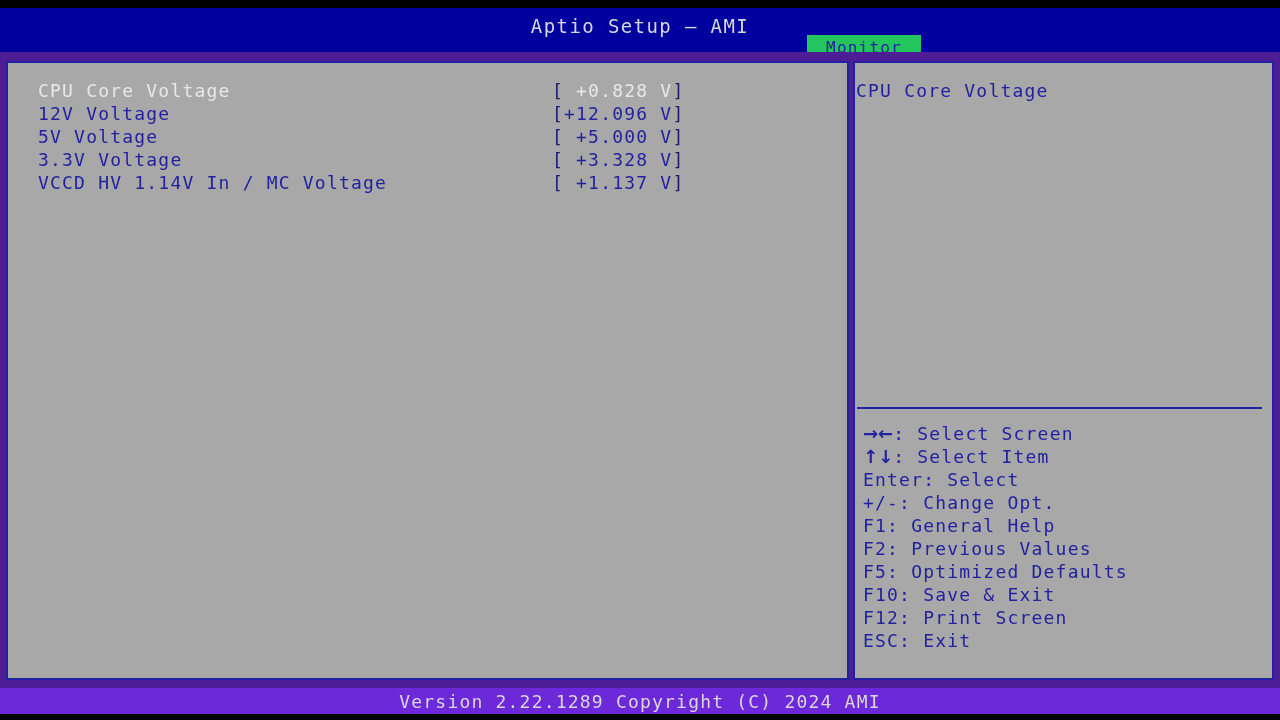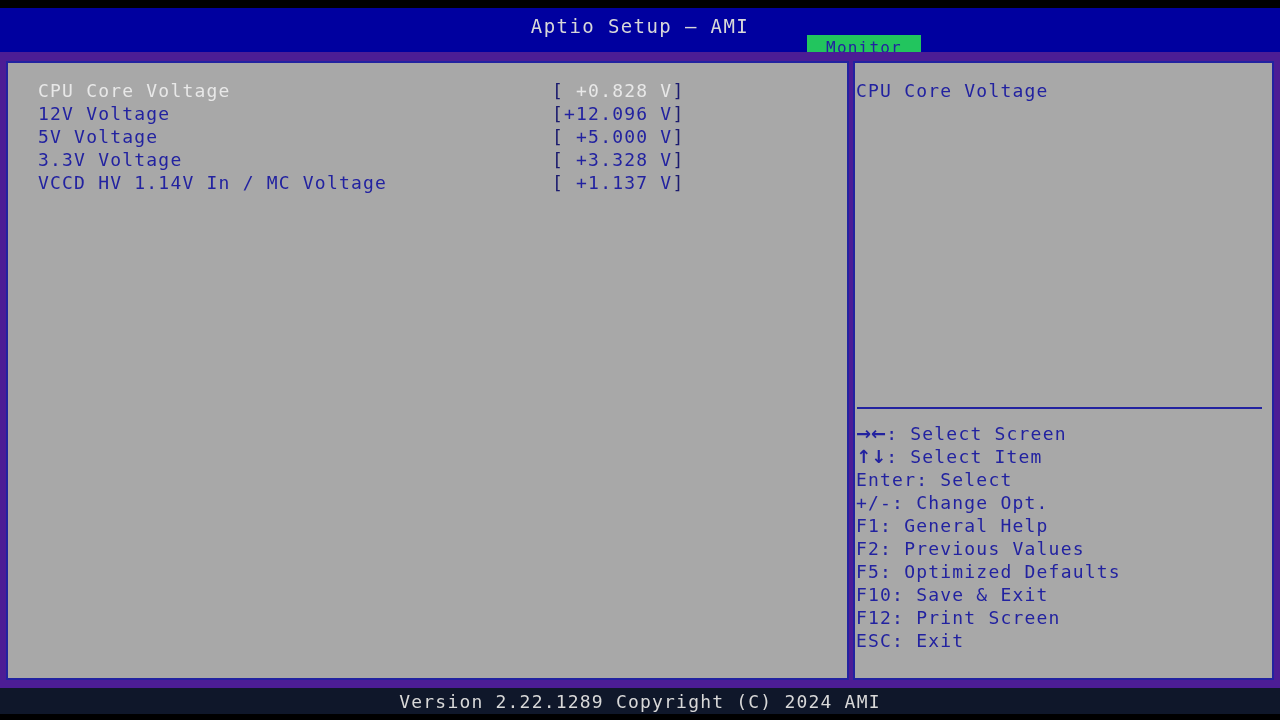--- a/index.html
+++ b/index.html
@@ -153,34 +153,34 @@
     left: 0; top: 359px;
     width: 100%;
   }
   .legend-line {
     height: 23px;
     line-height: 23px;
     color: #2222a0;
     font-size: 18px;
     letter-spacing: 1.2px;
     white-space: pre;
-    padding-left: 1px;
+    padding-left: 8px;
   }
   .legend-line .keys {
     font-family: "DejaVu Sans", sans-serif;
     font-weight: bold;
     letter-spacing: 0;
   }
 
   
   .footer-bar {
     position: absolute;
     left: 0; top: 688px;
     width: 1280px; height: 26px;
-    background: #0f172a;
+    background: #6d28d9;
   }
   .footer-text {
     position: absolute;
     left: 0; top: 3px;
     width: 1280px;
     text-align: center;
     color: #d8d8d8;
     font-size: 18px;
     letter-spacing: 1.2px;
     white-space: pre;

